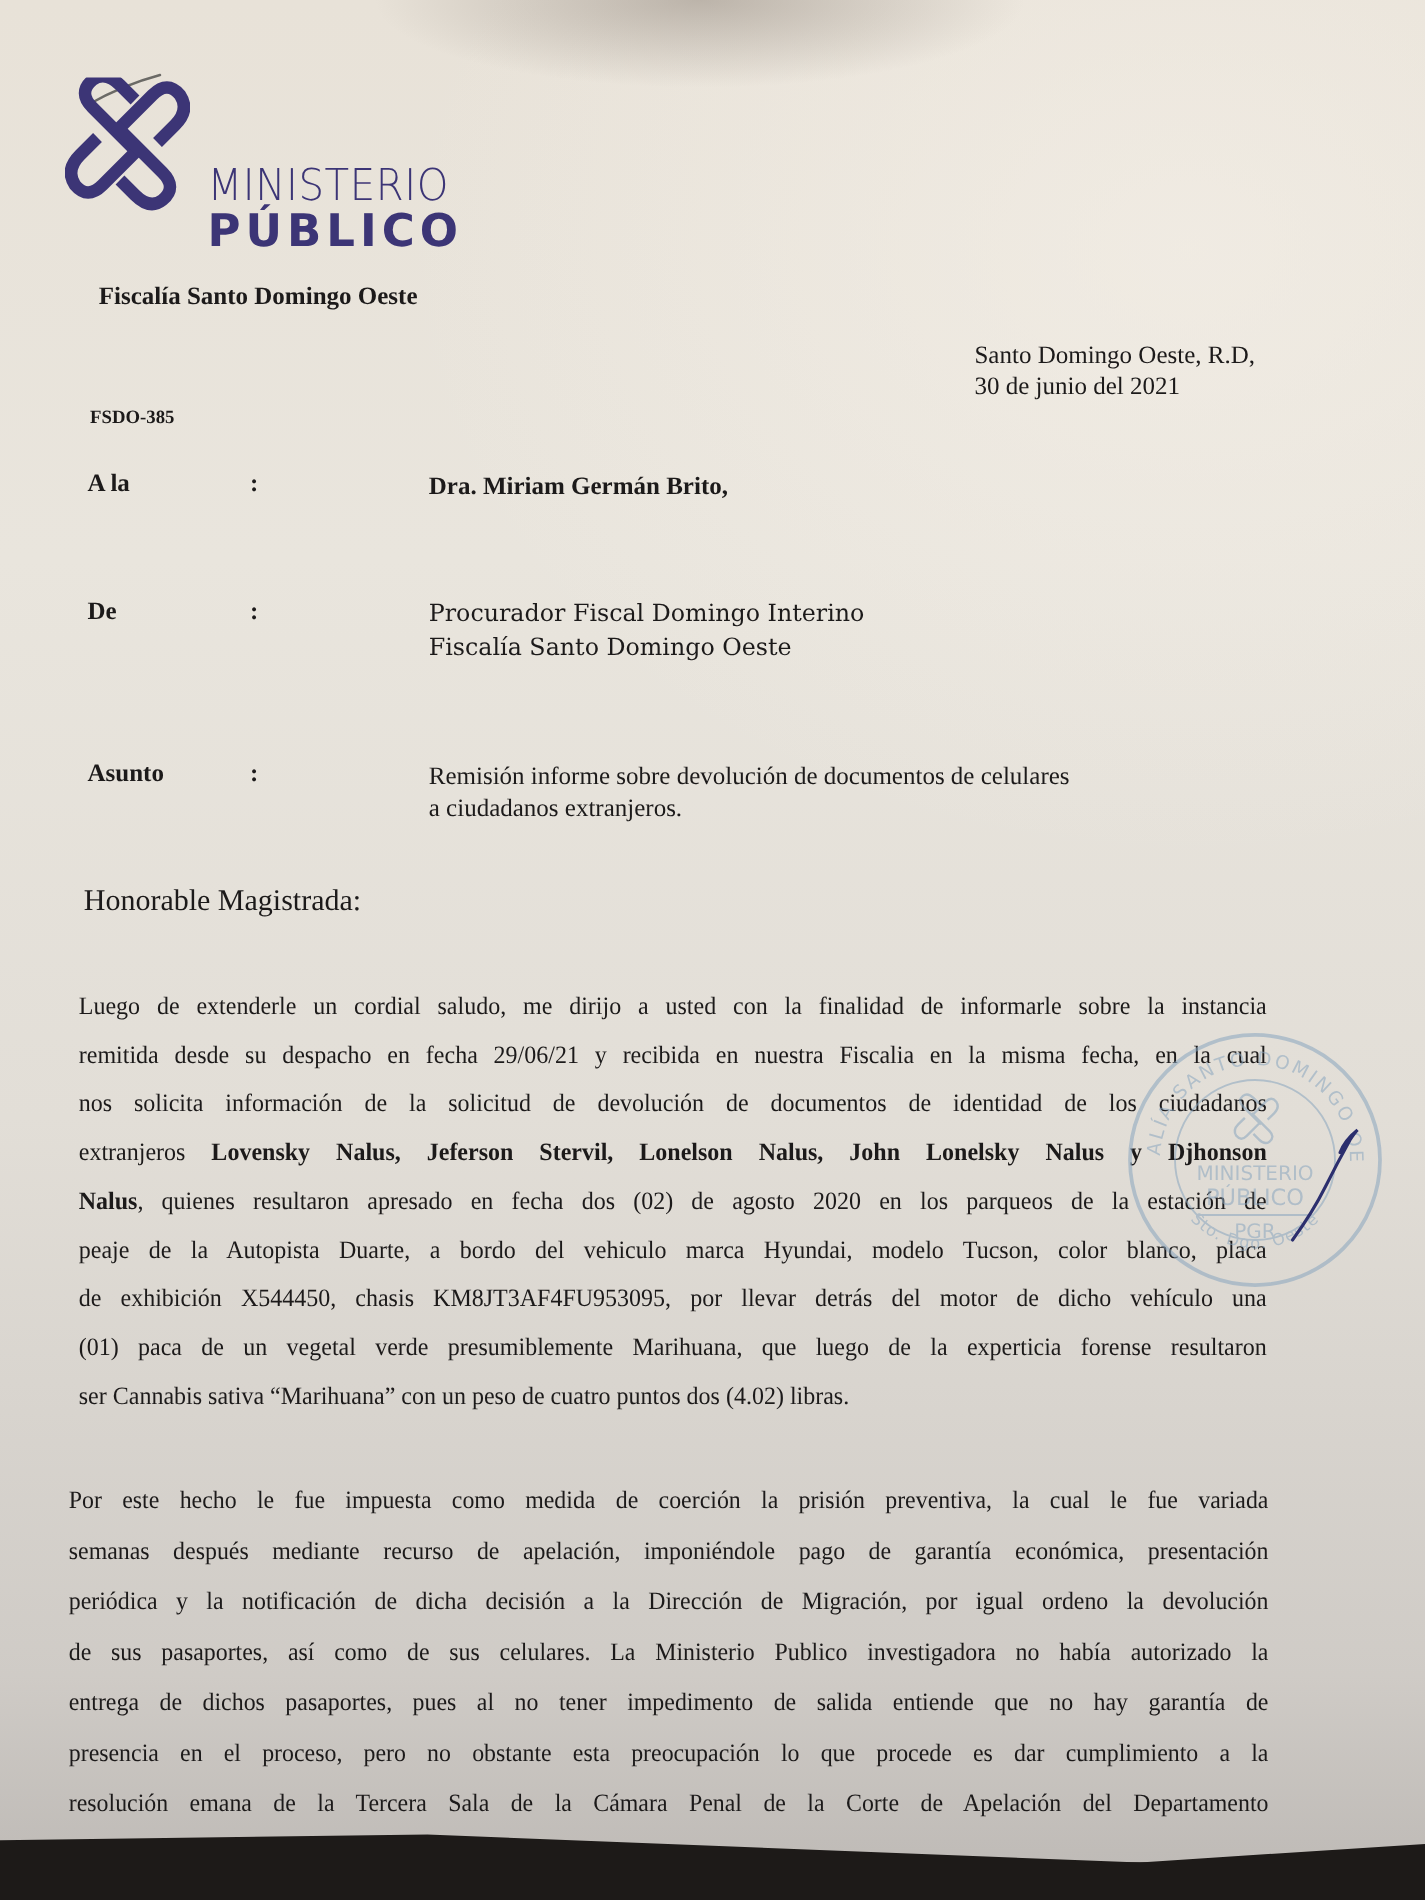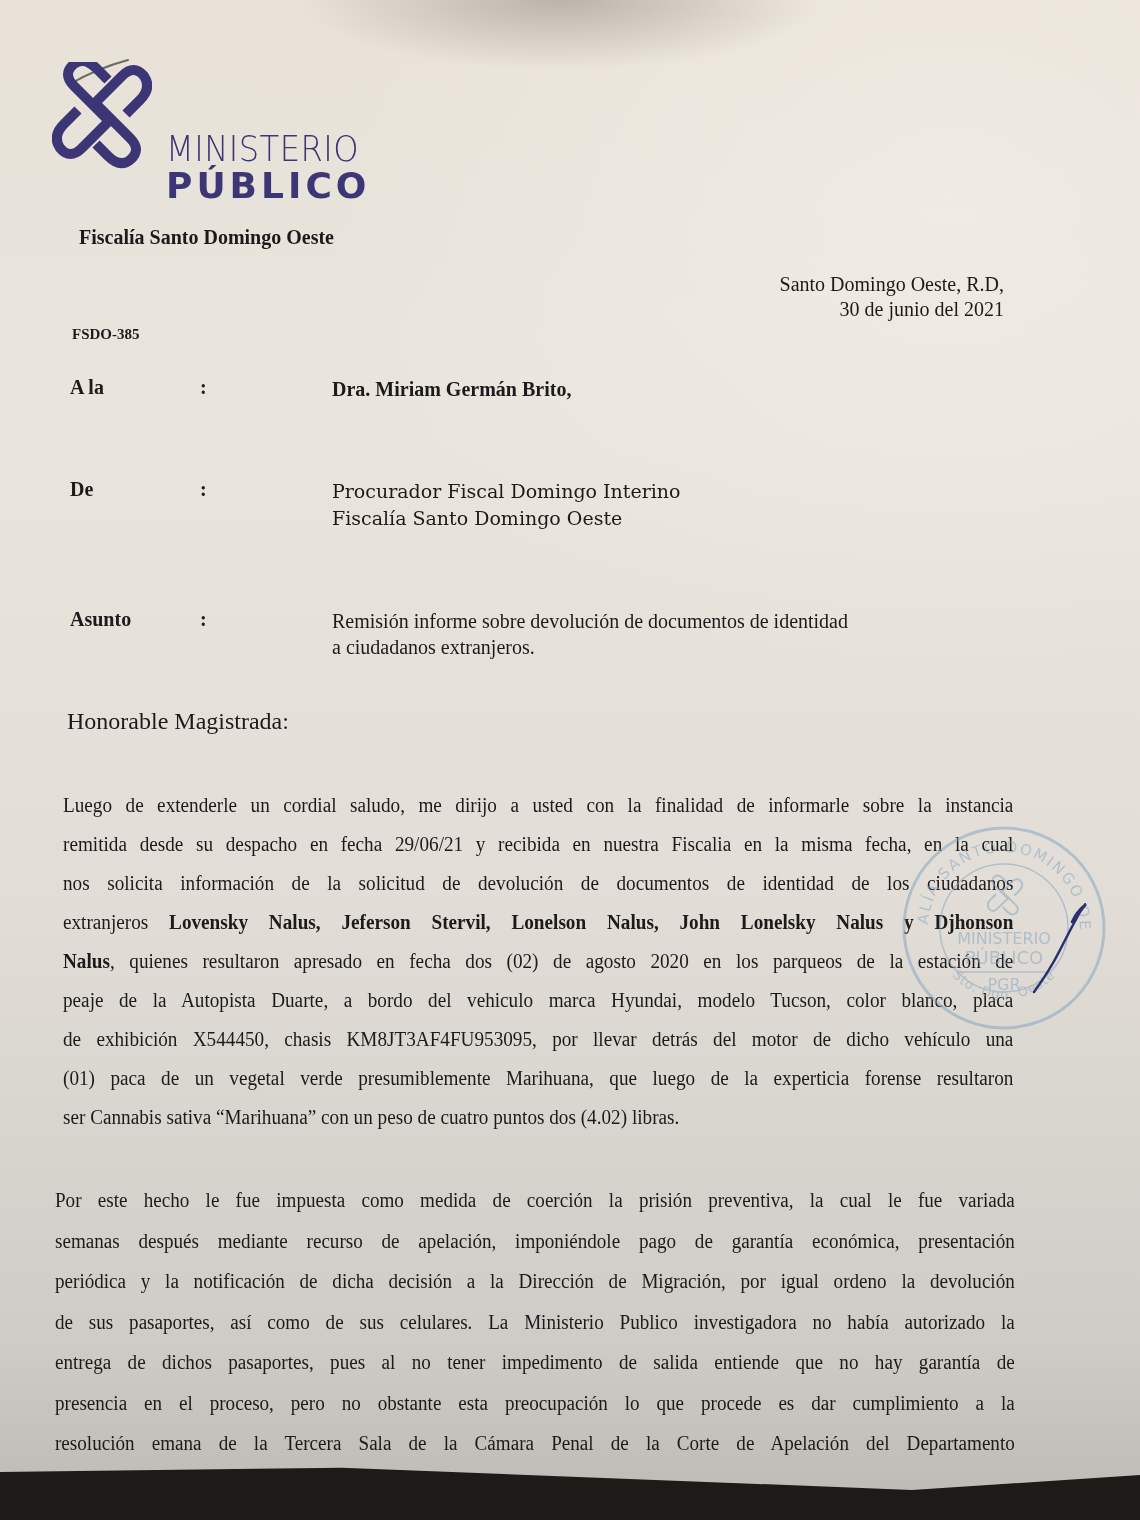--- a/index.html
+++ b/index.html
@@ -59,21 +59,21 @@
     }
     .fiscalia-head {
       position: absolute;
       left: 79px; top: 226px;
       font-size: 20px;
       font-weight: bold;
     }
     .date-block {
       position: absolute;
       right: 136px; top: 272px;
-      text-align: right;
+      text-align: left;
       font-size: 20px;
       line-height: 25px;
     }
     .ref-code {
       position: absolute;
       left: 72px; top: 326px;
       font-size: 15px;
       font-weight: bold;
     }
     .field-row {
@@ -87,21 +87,21 @@
       left: 0; top: 0;
       font-weight: bold;
     }
     .field-row .colon {
       position: absolute;
       left: 130px; top: 0;
       font-weight: bold;
     }
     .field-row .value {
       position: absolute;
-      left: 262px; top: 0;
+      left: 273px; top: 0;
       line-height: 27px;
       white-space: nowrap;
     }
     .field-row .value .strong { font-weight: bold; display: block; }
     .field-row .value span.ln { display: block; }
     .greeting {
       position: absolute;
       left: 67px; top: 708px;
       font-size: 24px;
     }
@@ -192,21 +192,21 @@
     <div class="value" style="font-family:'DejaVu Serif','Liberation Serif',serif; font-size:19px;">
       <span class="ln">Procurador Fiscal Domingo Interino</span>
       <span class="ln">Fiscalía Santo Domingo Oeste</span>
     </div>
   </div>
 
   <div class="field-row" style="top:608px;">
     <span class="label">Asunto</span>
     <span class="colon">:</span>
     <div class="value" style="line-height:26px;">
-      <span class="ln">Remisión informe sobre devolución de documentos de identidad</span>
+      <span class="ln">Remisión informe sobre devolución de documentos de celulares</span>
       <span class="ln">a ciudadanos extranjeros.</span>
     </div>
   </div>
 
   <div class="greeting">Honorable Magistrada:</div>
 
   <div class="para p1">
     <span class="ln">Luego de extenderle un cordial saludo, me dirijo a usted con la finalidad de informarle sobre la instancia</span>
     <span class="ln">remitida desde su despacho en fecha 29/06/21 y recibida en nuestra Fiscalia en la misma fecha, en la cual</span>
     <span class="ln">nos solicita información de la solicitud de devolución de documentos de identidad de los ciudadanos</span>

